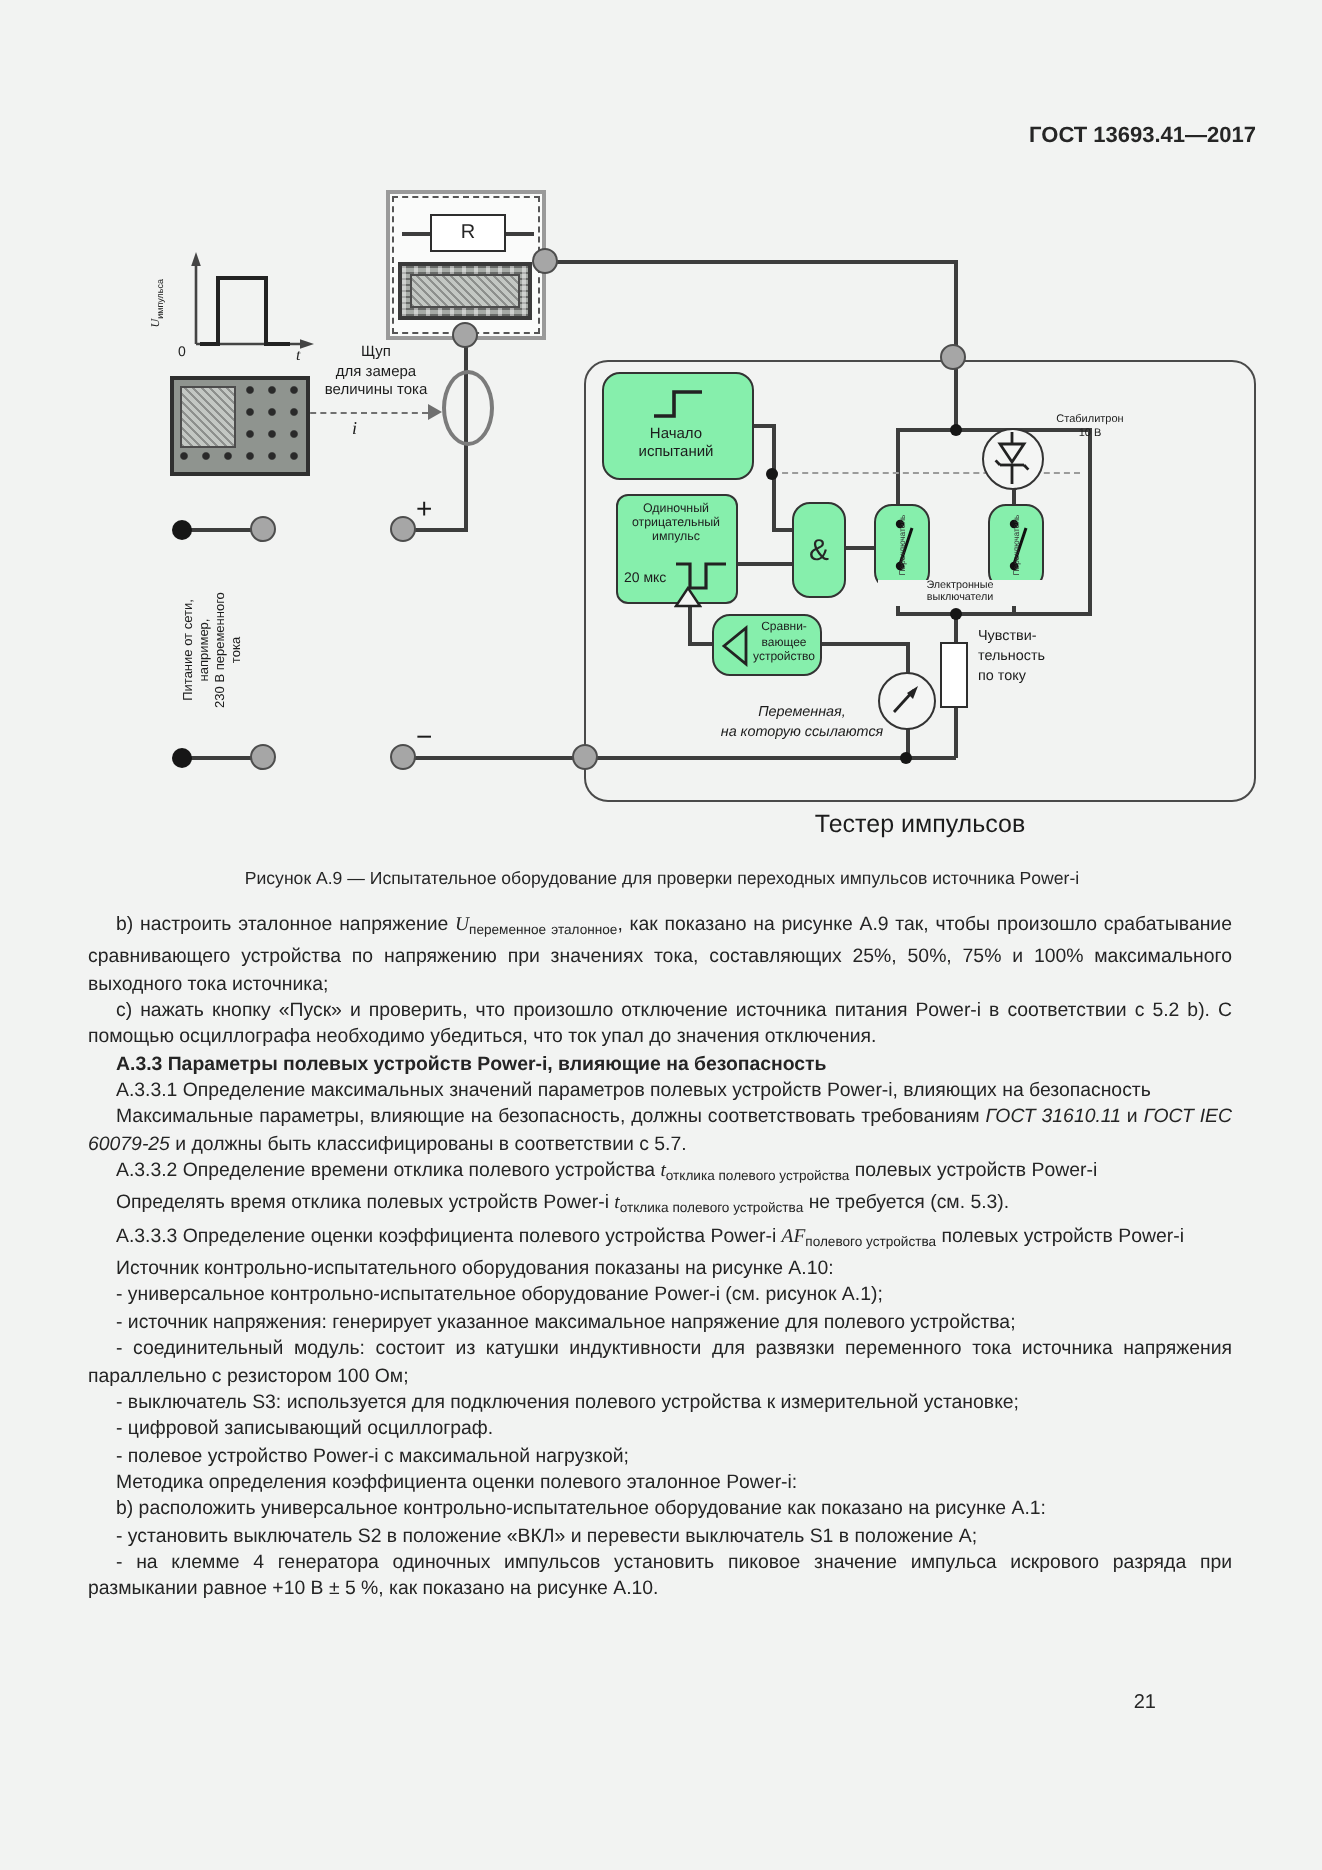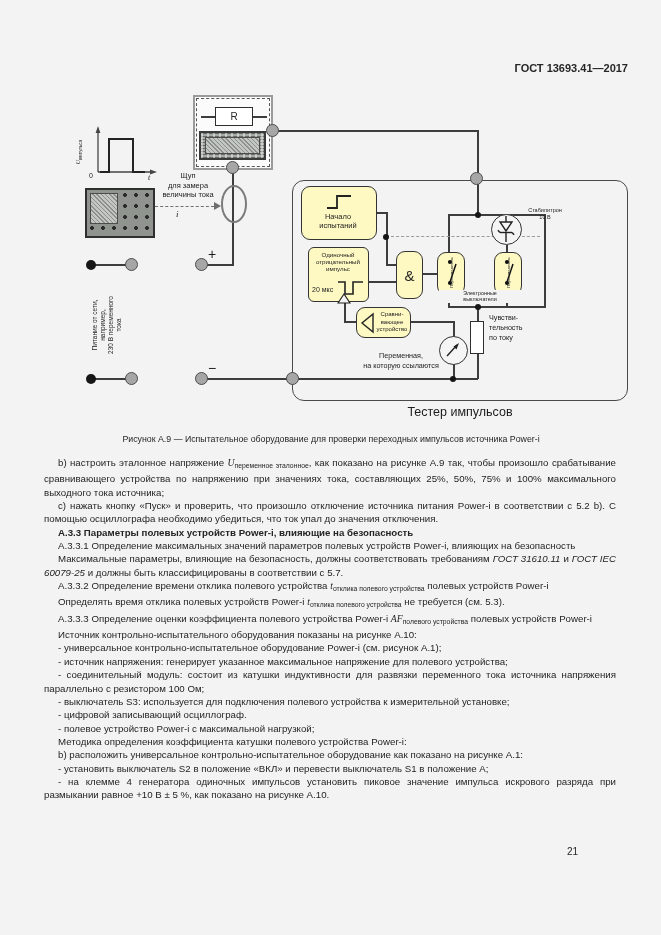--- a/index.html
+++ b/index.html
@@ -5,21 +5,21 @@
   html,body{margin:0;padding:0;}
   body{width:661px;height:935px;background:#f2f3f2;position:relative;overflow:hidden;
        font-family:"Liberation Sans",sans-serif;color:#262626;}
   .abs{position:absolute;}
   .wh{position:absolute;height:1.5px;background:#3d3d3d;}
   .wv{position:absolute;width:1.5px;background:#3d3d3d;}
   .whg{position:absolute;height:0;border-top:1.3px dashed #9b9b9b;}
   .node{position:absolute;width:13px;height:13px;border-radius:50%;background:#a6a6a6;border:1.5px solid #4d4d4d;box-sizing:border-box;z-index:6;}
   .term{position:absolute;width:10px;height:10px;border-radius:50%;background:#161616;z-index:6;}
   .jdot{position:absolute;width:6px;height:6px;border-radius:50%;background:#161616;z-index:6;}
-  .dbox{position:absolute;border:1.6px solid #333;border-radius:9px;background:#fef9c3;box-sizing:border-box;z-index:5;}
+  .dbox{position:absolute;border:1.6px solid #333;border-radius:9px;background:#86efac;box-sizing:border-box;z-index:5;}
   .lbl{position:absolute;white-space:pre-line;text-align:center;color:#1c1c1c;z-index:7;}
   .gbox{position:absolute;border:2px solid #9a9a9a;outline:1px dashed #555;outline-offset:-4px;box-sizing:border-box;z-index:4;}
   .photo1{position:absolute;border:2px solid #3a3a3a;box-sizing:border-box;background-color:#a7aba7;
     background-image:repeating-linear-gradient(90deg,rgba(255,255,255,.45) 0 2px,transparent 2px 6px),
                      repeating-linear-gradient(0deg,rgba(30,30,30,.45) 0 1px,transparent 1px 3px);z-index:6;}
   .photo2{position:absolute;border:2px solid #2f2f2f;box-sizing:border-box;background-color:#8f948f;
     background-image:radial-gradient(circle at 5px 5px,#2a2a2a 1.6px,transparent 2.2px);background-size:11px 11px;z-index:6;}
   .screen{position:absolute;background:#c3c7c3;border:1px solid #4c4c4c;
     background-image:repeating-linear-gradient(45deg,rgba(40,40,40,.35) 0 1px,transparent 1px 3px);}
   .swlabel{position:absolute;left:-6px;top:17px;width:38px;text-align:center;font-size:4.2px;line-height:5px;
@@ -200,21 +200,21 @@
         <line x1="7" y1="19" x2="17" y2="8" stroke="#222" stroke-width="1.4"></line>
         <polygon points="19,6 13.5,9.5 16.5,12.5" fill="#222"></polygon>
       </svg>
     </div>
 
     <div class="abs" style="left:470px;top:321px;width:14px;height:33px;border:1.6px solid #2e2e2e;background:#fff;box-sizing:border-box;z-index:5;"></div>
     <div class="lbl" style="left:489px;top:313px;width:58px;font-size:7.2px;line-height:10px;text-align:left;">Чувстви-
 тельность
 по току</div>
 
-    <div class="lbl" style="left:350px;top:351px;width:102px;font-size:7.2px;line-height:9.5px;">Переменная,
+    <div class="lbl" style="left:350px;top:351px;width:102px;font-size:7.2px;line-height:9.5px;font-style:italic;">Переменная,
 на которую ссылаются</div>
 
     <div class="lbl" style="left:292px;top:405px;width:336px;font-size:12.5px;">Тестер импульсов</div>
   </div>
 
   <div class="abs" style="left:44px;top:434px;width:574px;text-align:center;font-size:8.8px;">Рисунок А.9 — Испытательное оборудование для проверки переходных импульсов источника Power-i</div>
 
   <div id="body-text">
       <p><span>b) настроить эталонное напряжение </span><span class="r-var">U</span><span class="r-sub">переменное эталонное</span><span>, как показано на рисунке А.9 так, чтобы произошло срабатывание сравнивающего устройства по напряжению при значениях тока, составляющих 25%, 50%, 75% и 100% максимального выходного тока источника;</span></p>
       <p><span>c) нажать кнопку «Пуск» и проверить, что произошло отключение источника питания Power-i в соответствии с 5.2 b). С помощью осциллографа необходимо убедиться, что ток упал до значения отключения.</span></p>
@@ -224,20 +224,20 @@
       <p><span>А.3.3.2 Определение времени отклика полевого устройства </span><span class="r-var">t</span><span class="r-sub">отклика полевого устройства</span><span> полевых устройств Power-i</span></p>
       <p><span>Определять время отклика полевых устройств Power-i </span><span class="r-var">t</span><span class="r-sub">отклика полевого устройства</span><span> не требуется (см. 5.3).</span></p>
       <p><span>А.3.3.3 Определение оценки коэффициента полевого устройства Power-i </span><span class="r-var">AF</span><span class="r-sub">полевого устройства</span><span> полевых устройств Power-i</span></p>
       <p><span>Источник контрольно-испытательного оборудования показаны на рисунке А.10:</span></p>
       <p><span>- универсальное контрольно-испытательное оборудование Power-i (см. рисунок А.1);</span></p>
       <p><span>- источник напряжения: генерирует указанное максимальное напряжение для полевого устройства;</span></p>
       <p><span>- соединительный модуль: состоит из катушки индуктивности для развязки переменного тока источника напряжения параллельно с резистором 100 Ом;</span></p>
       <p><span>- выключатель S3: используется для подключения полевого устройства к измерительной установке;</span></p>
       <p><span>- цифровой записывающий осциллограф.</span></p>
       <p><span>- полевое устройство Power-i с максимальной нагрузкой;</span></p>
-      <p><span>Методика определения коэффициента катушки полевого устройства Power-i:</span></p>
+      <p><span>Методика определения коэффициента оценки полевого эталонное Power-i:</span></p>
       <p><span>b) расположить универсальное контрольно-испытательное оборудование как показано на рисунке А.1:</span></p>
       <p><span>- установить выключатель S2 в положение «ВКЛ» и перевести выключатель S1 в положение А;</span></p>
       <p><span>- на клемме 4 генератора одиночных импульсов установить пиковое значение импульса искрового разряда при размыкании равное +10 В ± 5 %, как показано на рисунке А.10.</span></p>
     </div>
 
   <div class="abs" style="left:552px;top:846px;width:26px;text-align:right;font-size:10px;">21</div>
 </div>
 
 </body></html>

